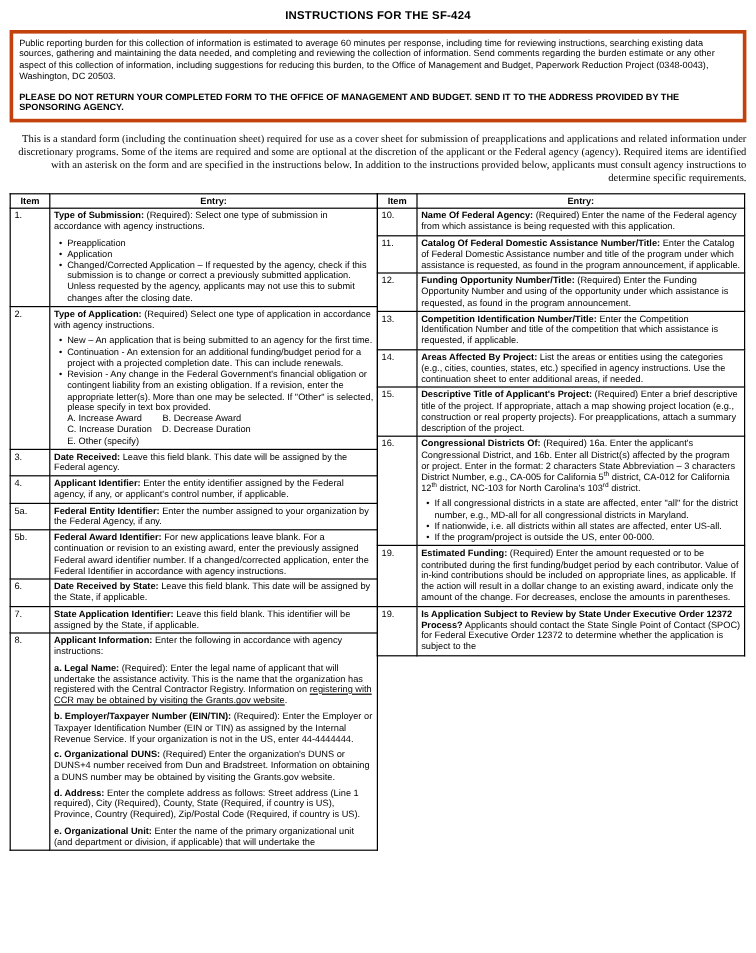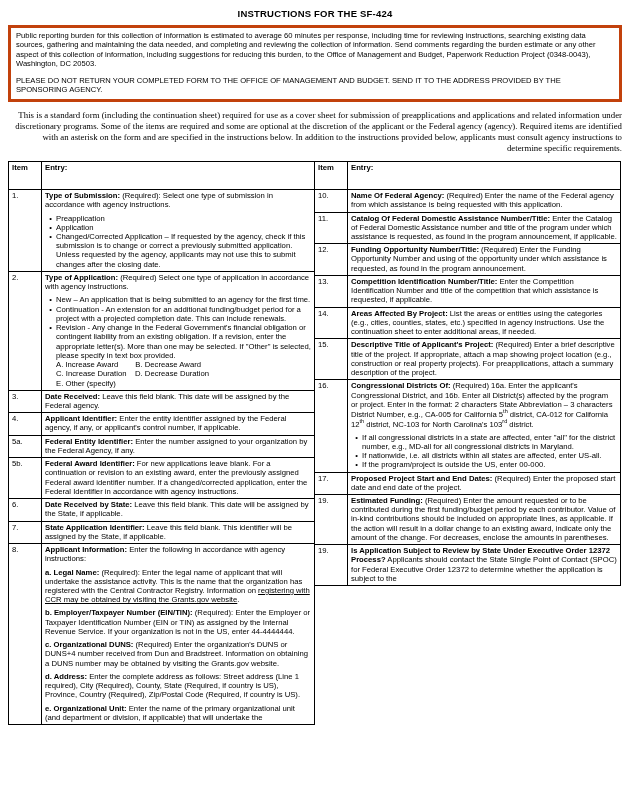--- a/index.html
+++ b/index.html
@@ -10,34 +10,34 @@
   }
   .page { padding: 4px 8px 0 8px; }
   .title {
     font-size: 9.5px; font-weight: bold; text-align: center;
     padding: 4px 0 6px 0; letter-spacing: 0.2px;
   }
   .burden-box {
     border: 3px solid #c2410c; padding: 3px 5px 4px 5px;
     font-size: 7.6px; line-height: 1.25;
   }
-  .burden-box .notice { font-weight: normal; margin-top: 7px; }
+  .burden-box .notice { font-weight: bold; margin-top: 7px; }
   .intro {
     font-family: "Liberation Serif", serif;
     font-size: 8.8px; line-height: 1.25;
     margin: 8px 0 7px 0; text-align: right;
   }
   .inst-wrap { display: flex; align-items: flex-start; }
   table.half { width: 50%; border-collapse: collapse; table-layout: fixed; }
   table.half.right { margin-left: -1px; }
   th, td {
     border: 1px solid #000; vertical-align: top; text-align: left;
     padding: 1px 3px 2px 3px; font-size: 7.7px; line-height: 1.2;
   }
-  th { font-weight: bold; padding-bottom: 17px; }
+  th { font-weight: bold; padding-bottom: 1px; text-align: center; }
   .item-cell { width: 26px; }
   .b { font-weight: bold; }
   .u { text-decoration: underline; }
   sup { font-size: 5.5px; line-height: 1; }
   .blk { margin: 0; }
   .blk.p { margin-bottom: 4px; }
   .blk.p:last-child { margin-bottom: 0; }
   .blk.bullet { display: flex; }
   .blk.bullet .marker { flex: 0 0 11px; text-align: center; }
   .blk.bullet .btext { flex: 1; }
@@ -210,26 +210,20 @@
                 <span class="marker">•</span>
                 <span class="btext"><span>If nationwide, i.e. all districts within all states are affected, enter US-all.</span></span>
               </div>
               <div class="blk bullet">
                 <span class="marker">•</span>
                 <span class="btext"><span>If the program/project is outside the US, enter 00-000.</span></span>
               </div>
             </td>
           </tr>
           <tr>
-            <td class="item-cell">17.</td>
-            <td class="entry-cell">
-              <div class="blk p"><span class="b">Proposed Project Start and End Dates:</span><span> (Required) Enter the proposed start date and end date of the project.</span></div>
-            </td>
-          </tr>
-          <tr>
             <td class="item-cell">19.</td>
             <td class="entry-cell">
               <div class="blk p"><span class="b">Estimated Funding:</span><span> (Required) Enter the amount requested or to be contributed during the first funding/budget period by each contributor. Value of in-kind contributions should be included on appropriate lines, as applicable. If the action will result in a dollar change to an existing award, indicate only the amount of the change. For decreases, enclose the amounts in parentheses.</span></div>
             </td>
           </tr>
           <tr>
             <td class="item-cell">19.</td>
             <td class="entry-cell">
               <div class="blk p"><span class="b">Is Application Subject to Review by State Under Executive Order 12372 Process?</span><span>  Applicants should contact the State Single Point of Contact (SPOC) for Federal Executive Order 12372 to determine whether the application is subject to the</span></div>
             </td>

